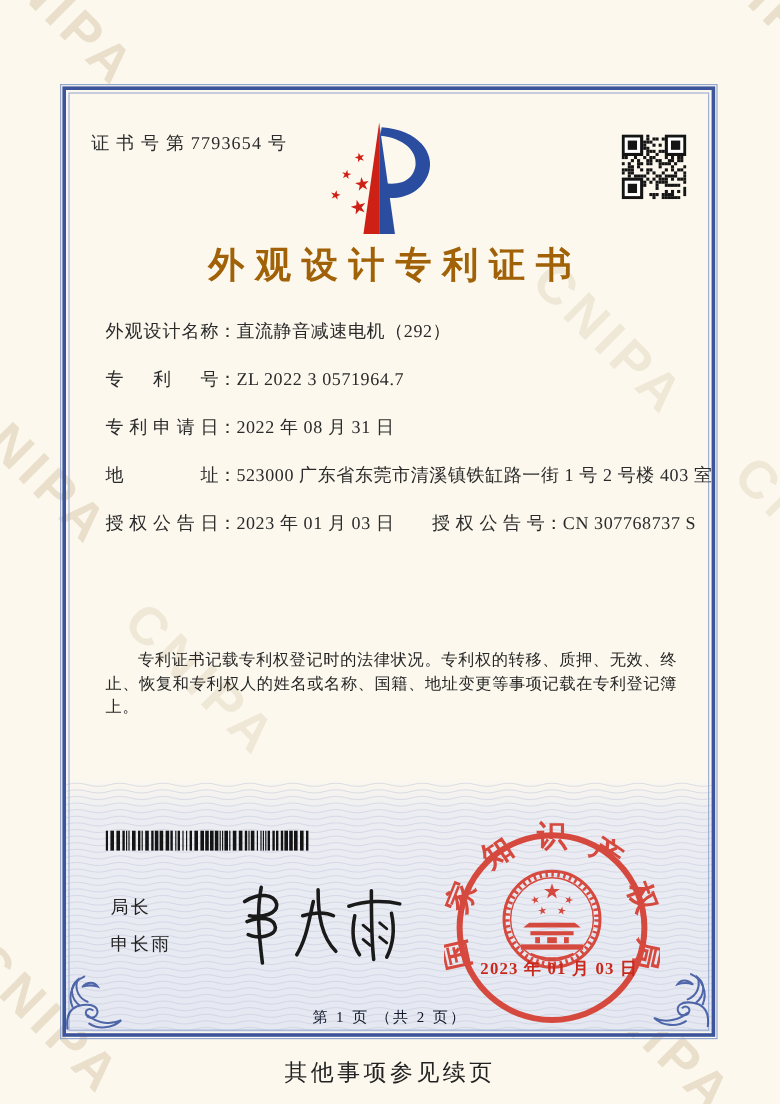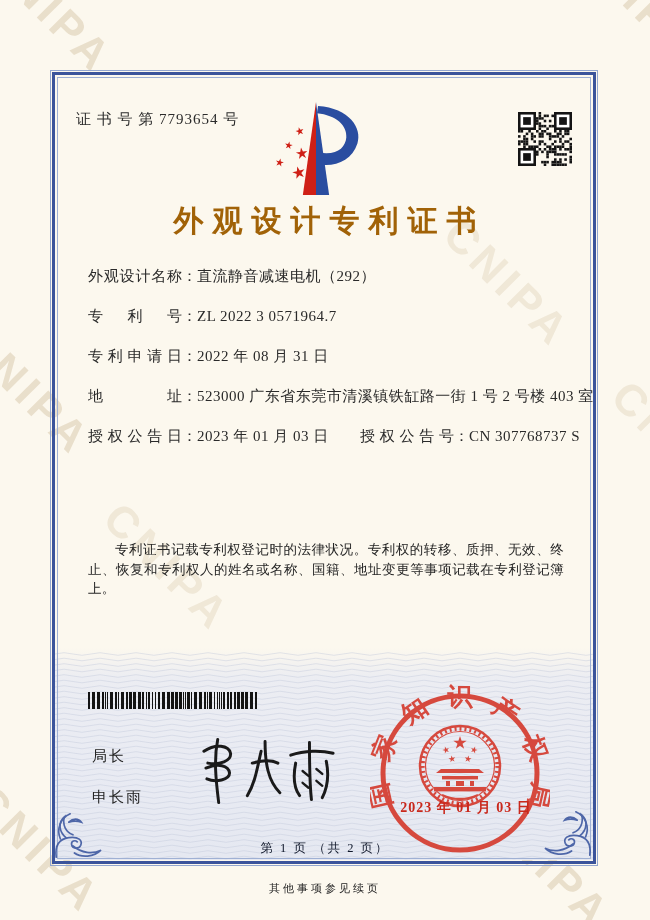--- a/index.html
+++ b/index.html
@@ -28,33 +28,33 @@
   .flabel{display:inline-block;width:94px;text-align:justify;text-align-last:justify;vertical-align:top;}
   .fvalue{letter-spacing:.5px;}
   .frow.double{display:flex;}
   .frow .fld-left{width:272px;}
   .body-text{position:absolute;left:88px;top:540px;width:476px;font-size:13.5px;
       line-height:19.5px;letter-spacing:.3px;color:#262626;text-align:justify;}
   .body-text p{margin:0;text-indent:2em;}
   .barcode{position:absolute;left:88px;top:692px;width:172px;height:17px;}
   .signer{position:absolute;left:92px;top:747px;font-family:Liberation Sans, sans-serif;
       font-size:15px;color:#222;letter-spacing:2px;}
-  .signer .name{margin-top:22px;}
+  .signer .name{margin-top:12px;}
   .signature{position:absolute;left:196px;top:733px;width:148px;height:76px;}
   .flourish{position:absolute;width:70px;height:70px;z-index:4;}
   .flourish.fl-left{left:52px;top:790px;}
   .flourish.fl-right{left:524px;top:788px;transform:scaleX(-1);}
   .seal{position:absolute;left:370px;top:681px;width:180px;height:180px;opacity:.9;
       mix-blend-mode:multiply;z-index:5;}
   .seal-date{position:absolute;left:388px;top:799px;width:156px;text-align:center;
       font-size:14px;font-weight:bold;color:#c9281c;letter-spacing:1px;z-index:6;}
   .page-indicator{position:absolute;left:0;right:0;top:840px;text-align:center;
       font-size:12.5px;letter-spacing:2px;color:#0f172a;z-index:6;}
   .continuation{position:absolute;left:0;right:0;top:881px;text-align:center;
-      font-size:11px;letter-spacing:3px;color:#222;}
+      font-size:19px;letter-spacing:3px;color:#222;}
 </style>
 </head>
 <body>
 
 <div class="page">
 
   <span class="wm" style="left:-30px;top:-16px;">CNIPA</span>
   <span class="wm" style="left:556px;top:-28px;">CNIPA</span>
   <span class="wm faint" style="left:428px;top:258px;">CNIPA</span>
   <span class="wm" style="left:-52px;top:366px;">CNIPA</span>

